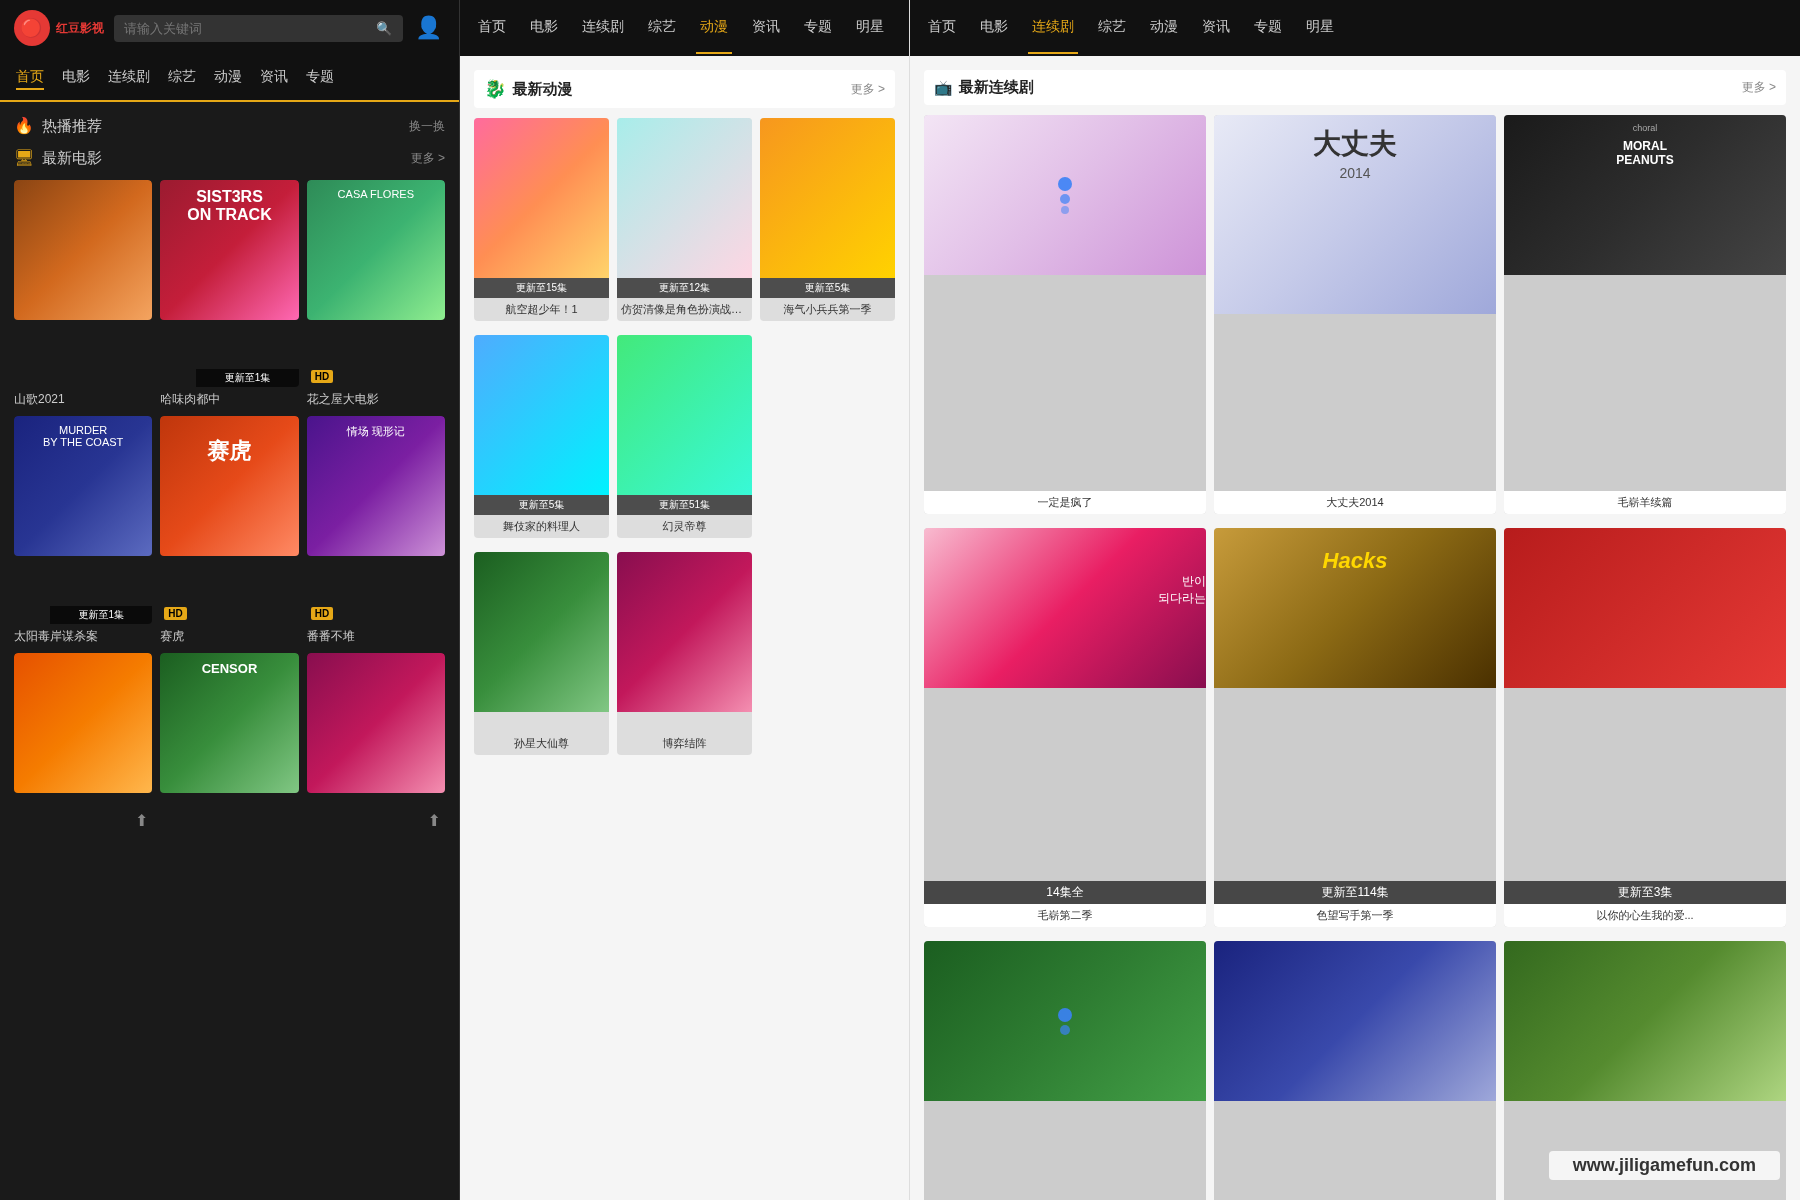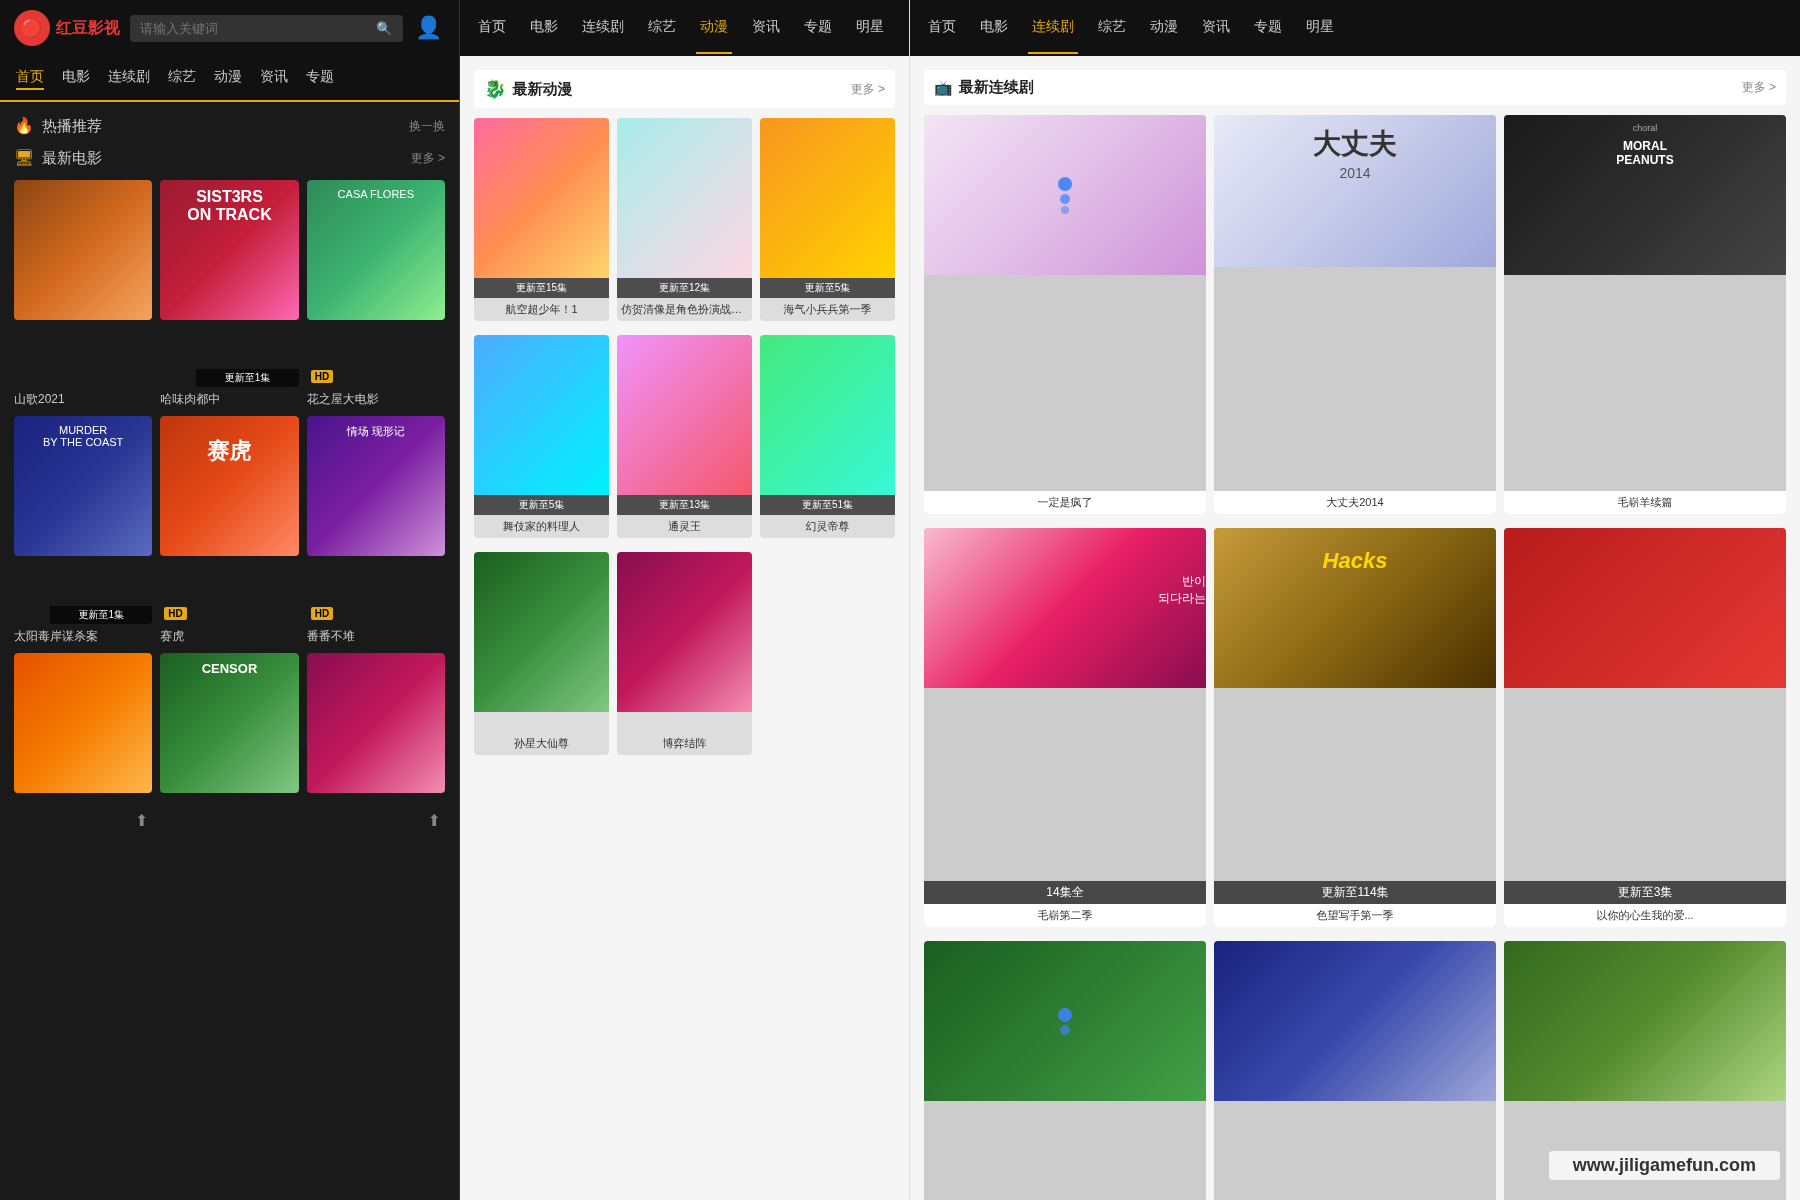--- a/index.html
+++ b/index.html
@@ -40,21 +40,21 @@
       background: #e53935;
       border-radius: 50%;
       display: flex;
       align-items: center;
       justify-content: center;
       font-size: 18px;
       color: white;
     }
     .logo-text {
       color: #e53935;
-      font-size: 16px;
+      font-size: 12px;
       font-weight: bold;
     }
     .search-box {
       flex: 1;
       background: #333;
       border: none;
       border-radius: 4px;
       padding: 6px 10px;
       color: #aaa;
       font-size: 13px;
@@ -581,27 +581,20 @@
     <div class="anime-grid">
       <div class="anime-card">
         <div class="anime-thumb">
           <div class="color-block c-anime4" style="height:160px;"></div>
           <div class="anime-overlay">更新至5集</div>
         </div>
         <div class="anime-title">舞伎家的料理人</div>
       </div>
       <div class="anime-card">
         <div class="anime-thumb">
-          <div class="color-block c-anime5" style="height:160px;"></div>
-          <div class="anime-overlay">更新至13集</div>
-        </div>
-        <div class="anime-title">通灵王</div>
-      </div>
-      <div class="anime-card">
-        <div class="anime-thumb">
           <div class="color-block c-anime6" style="height:160px;"></div>
           <div class="anime-overlay">更新至51集</div>
         </div>
         <div class="anime-title">幻灵帝尊</div>
       </div>
     </div>
 
     <div class="anime-grid">
       <div class="anime-card">
         <div class="anime-thumb">
@@ -648,21 +641,21 @@
               <div style="width:14px;height:14px;background:#3b82f6;border-radius:50%;margin:3px auto; opacity:0.9;"></div>
               <div style="width:10px;height:10px;background:#3b82f6;border-radius:50%;margin:2px auto; opacity:0.7;"></div>
               <div style="width:8px;height:8px;background:#3b82f6;border-radius:50%;margin:2px auto; opacity:0.5;"></div>
             </div>
           </div>
         </div>
         <div class="drama-title">一定是疯了</div>
       </div>
       <div class="drama-card">
         <div class="drama-thumb">
-          <div class="color-block c22" style="height:152px; position:relative;">
+          <div class="color-block c22" style="height:199px; position:relative;">
             <span style="position:absolute;top:10px;left:0;right:0;text-align:center;font-size:28px;color:#333;font-weight:bold;">大丈夫</span>
             <span style="position:absolute;top:50px;left:0;right:0;text-align:center;font-size:14px;color:#555;">2014</span>
           </div>
         </div>
         <div class="drama-title">大丈夫2014</div>
       </div>
       <div class="drama-card">
         <div class="drama-thumb">
           <div class="color-block c-moral" style="height:160px; position:relative;">
             <span style="position:absolute;top:8px;left:0;right:0;text-align:center;color:#aaa;font-size:9px;">choral</span>

